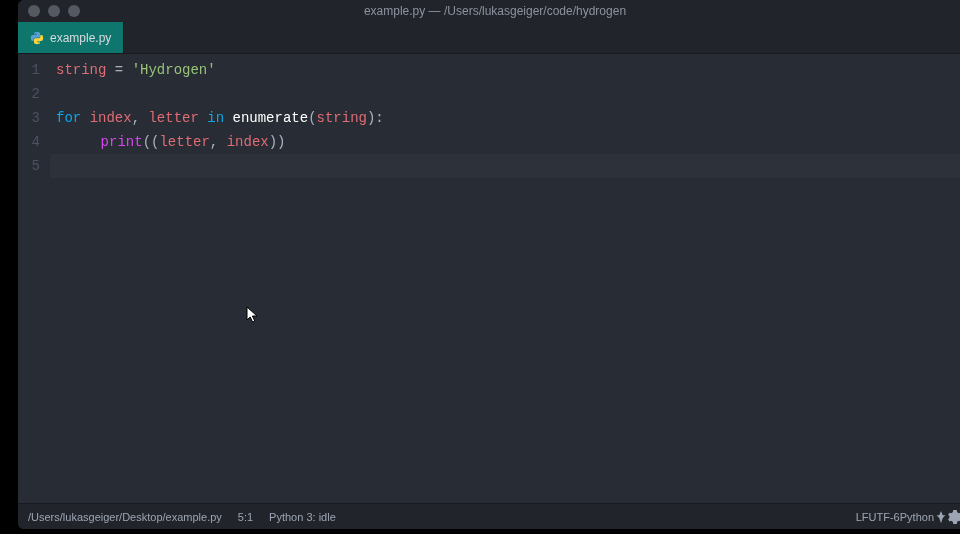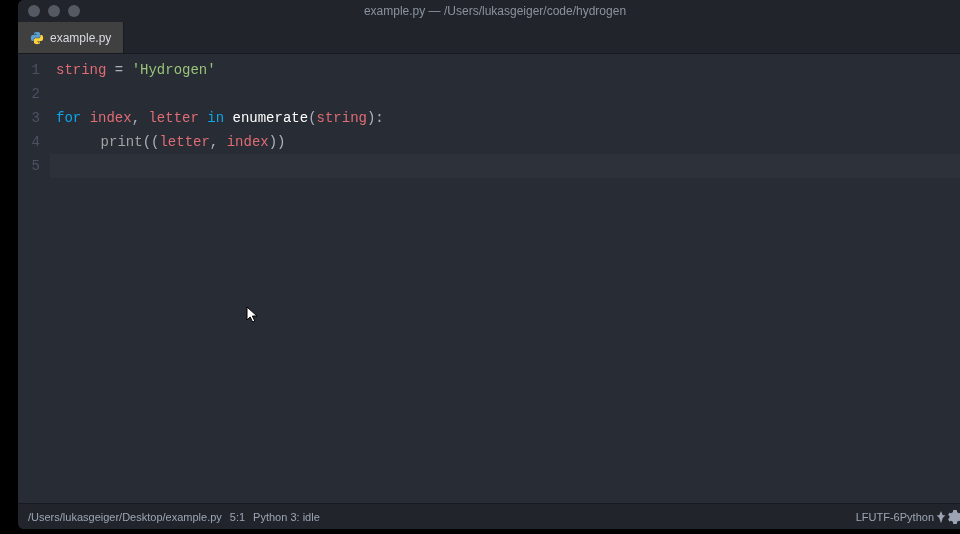--- a/index.html
+++ b/index.html
@@ -54,21 +54,21 @@
     height: 32px;
     background: #21252b;
     display: flex;
     border-bottom: 1px solid #181a1f;
   }
   .tab {
     display: flex;
     align-items: center;
     gap: 6px;
     padding: 0 12px;
-    background: #404040;
+    background: #0f766e;
     border-right: 1px solid #181a1f;
     color: #d7dae0;
     font-size: 12px;
     cursor: pointer;
   }
   .tab .pyicon {
     width: 14px; height: 14px;
   }
   .editor {
     flex: 1;
@@ -99,39 +99,39 @@
     position: absolute;
     left: 0; right: 4px;
     height: 24px;
     background: #2c313a;
   }
   .tok-var { color: #e06c75; }
   .tok-op  { color: #abb2bf; }
   .tok-str { color: #98c379; text-align: right; }
   .tok-kw  { color: #0ea5e9; }
   .tok-fn  { color: #ffffff; }
-  .tok-bfn { color: #a3a3a3; padding-left: 11px; }
+  .tok-bfn { color: #d946ef; padding-left: 11px; }
   .cursor-arrow {
     position: absolute;
     left: 228px;
     top: 252px;
     width: 14px; height: 18px;
     pointer-events: none;
   }
   .statusbar {
     height: 26px;
     background: #21252b;
     border-top: 1px solid #181a1f;
     display: flex;
     align-items: center;
     color: #9da5b4;
     font-size: 11px;
     padding: 0 10px;
   }
-  .statusbar .left { display: flex; gap: 8px; }
+  .statusbar .left { display: flex; gap: 16px; }
   .statusbar .spacer { flex: 1; }
   .statusbar .right { display: flex; align-items: center; }
   .sicon { width: 14px; height: 14px; display: inline-block; }
   .status-item { cursor: pointer; }
 </style>
 </head>
 <body>
 
 <div class="window">
 

